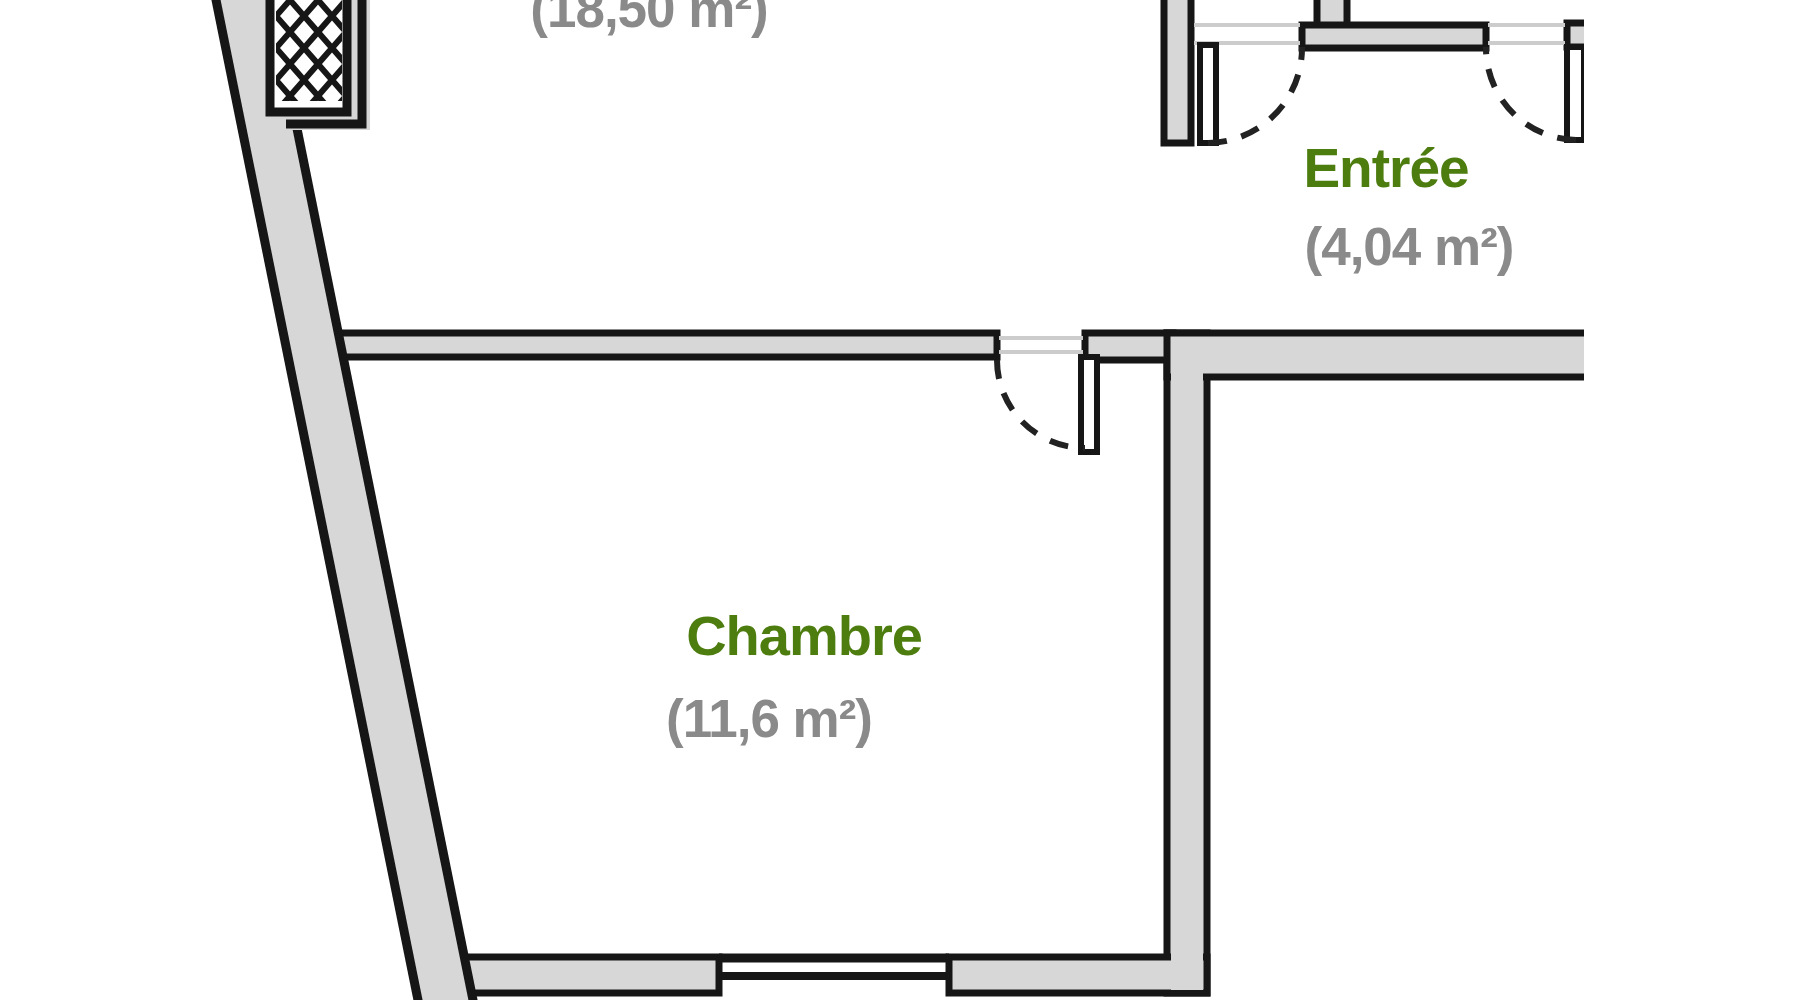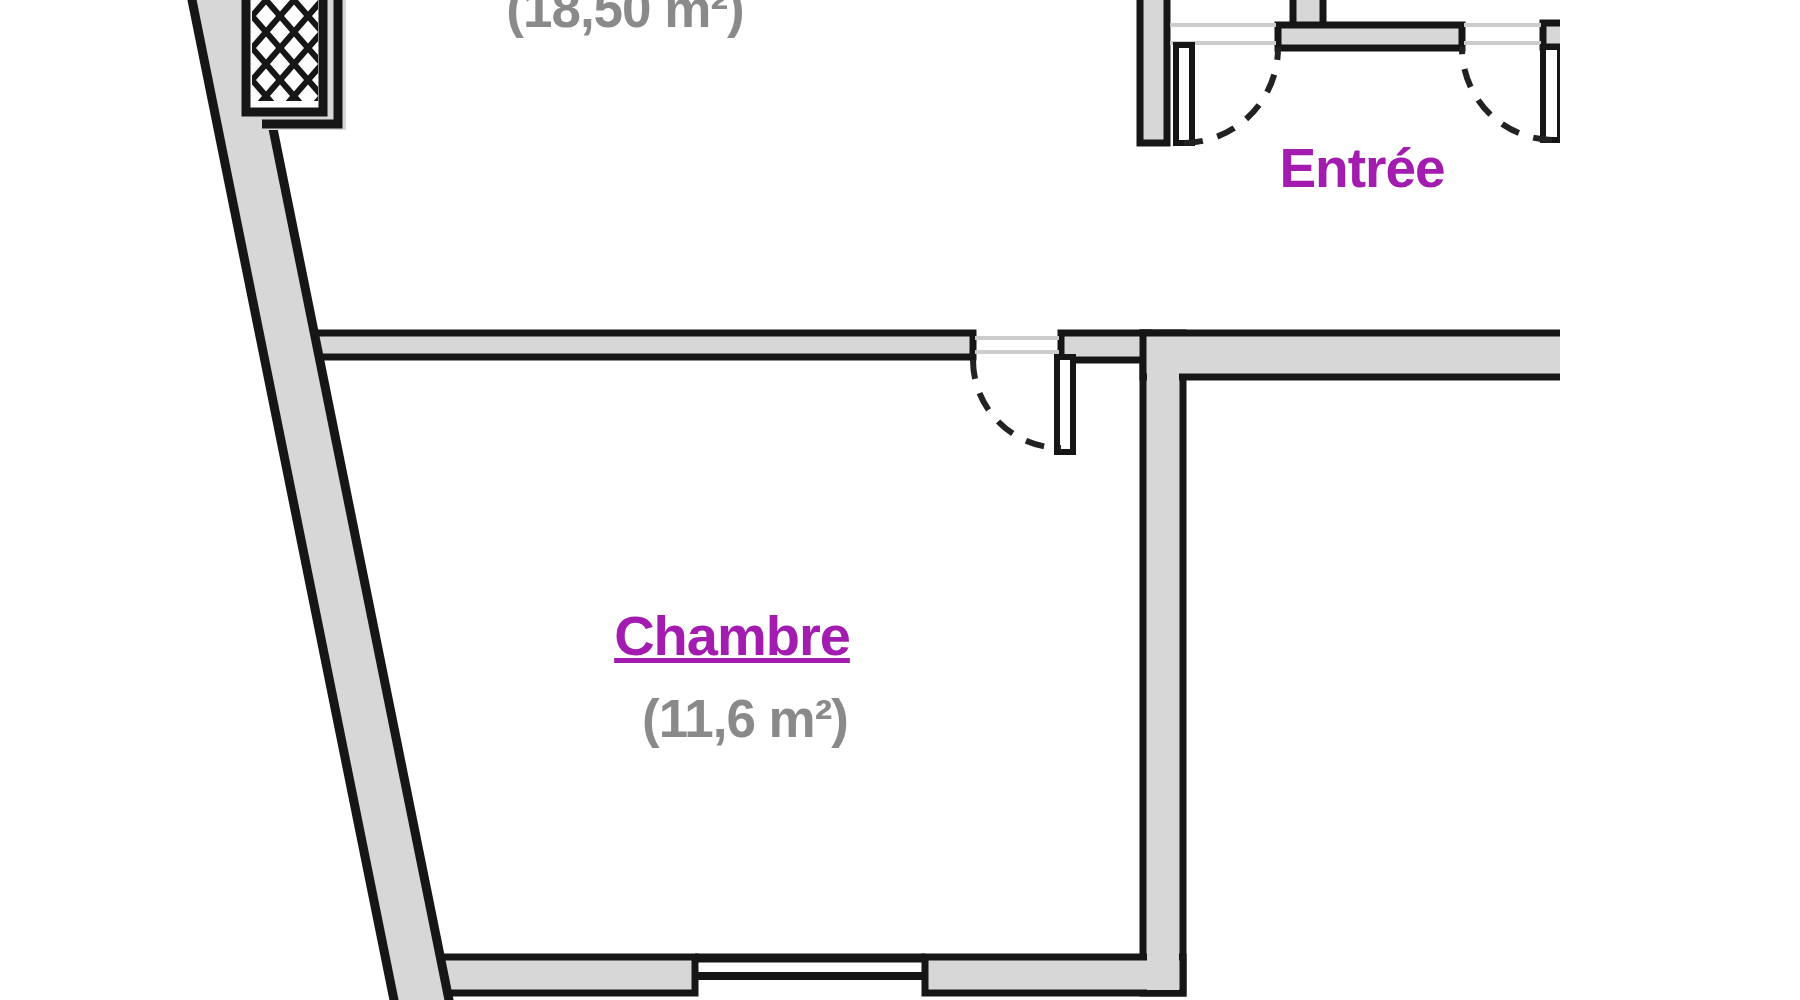--- a/index.html
+++ b/index.html
@@ -2,36 +2,37 @@
 <html><head>
 <meta charset="utf-8">
 <style>
   html,body{margin:0;padding:0;background:#fff;}
   #stage{
     position:relative;
     width:1560px;height:1000px;
     background:#ffffff;
     overflow:hidden;
     font-family:"Liberation Sans", sans-serif;
+    margin-left:24px;
   }
   #plan-svg{position:absolute;left:0;top:0;width:1800px;height:1000px;}
   .room-label{
     position:absolute;
     transform:translate(-50%,-50%);
     white-space:nowrap;
     font-weight:700;
     letter-spacing:-1px;
     line-height:1;
   }
-  .room-name{font-size:56px;color:#a21caf;}
+  .room-name{font-size:56px;color:#4d7c0f;}
   .room-area{font-size:53px;color:#8a8a8a;}
   .lbl-sejour-area{left:625px;top:8px;}
   .lbl-entree-name{left:1362px;top:168px;font-size:55px;}
   .lbl-entree-area{left:1385px;top:246px;}
-  .lbl-chambre-name{left:732px;top:636px;text-decoration:underline;}
+  .lbl-chambre-name{left:780px;top:636px;}
   .lbl-chambre-area{left:745px;top:718px;}
 </style>
 </head>
 <body>
 
 <div id="stage">
 
   <svg id="plan-svg" viewBox="0 0 1800 1000">
     <defs>
       <pattern id="lattice" patternUnits="userSpaceOnUse" width="28" height="32">
@@ -96,17 +97,18 @@
       <path d="M973,360 A88,88 0 0 0 1061,448"></path>
       <path d="M1184,143 A95,95 0 0 0 1278,47"></path>
       <path d="M1552,140 A92,92 0 0 1 1462,47"></path>
       <path d="M1571,233 A92,92 0 0 1 1663,141"></path>
     </g>
   </svg>
 
   <div class="room-label room-area lbl-sejour-area">(18,50 m²)</div>
 
   <div class="room-label room-name lbl-entree-name">Entrée</div>
+  <div class="room-label room-area lbl-entree-area">(4,04 m²)</div>
 
   <div class="room-label room-name lbl-chambre-name">Chambre</div>
   <div class="room-label room-area lbl-chambre-area">(11,6 m²)</div>
 
 </div>
 
 </body></html>

